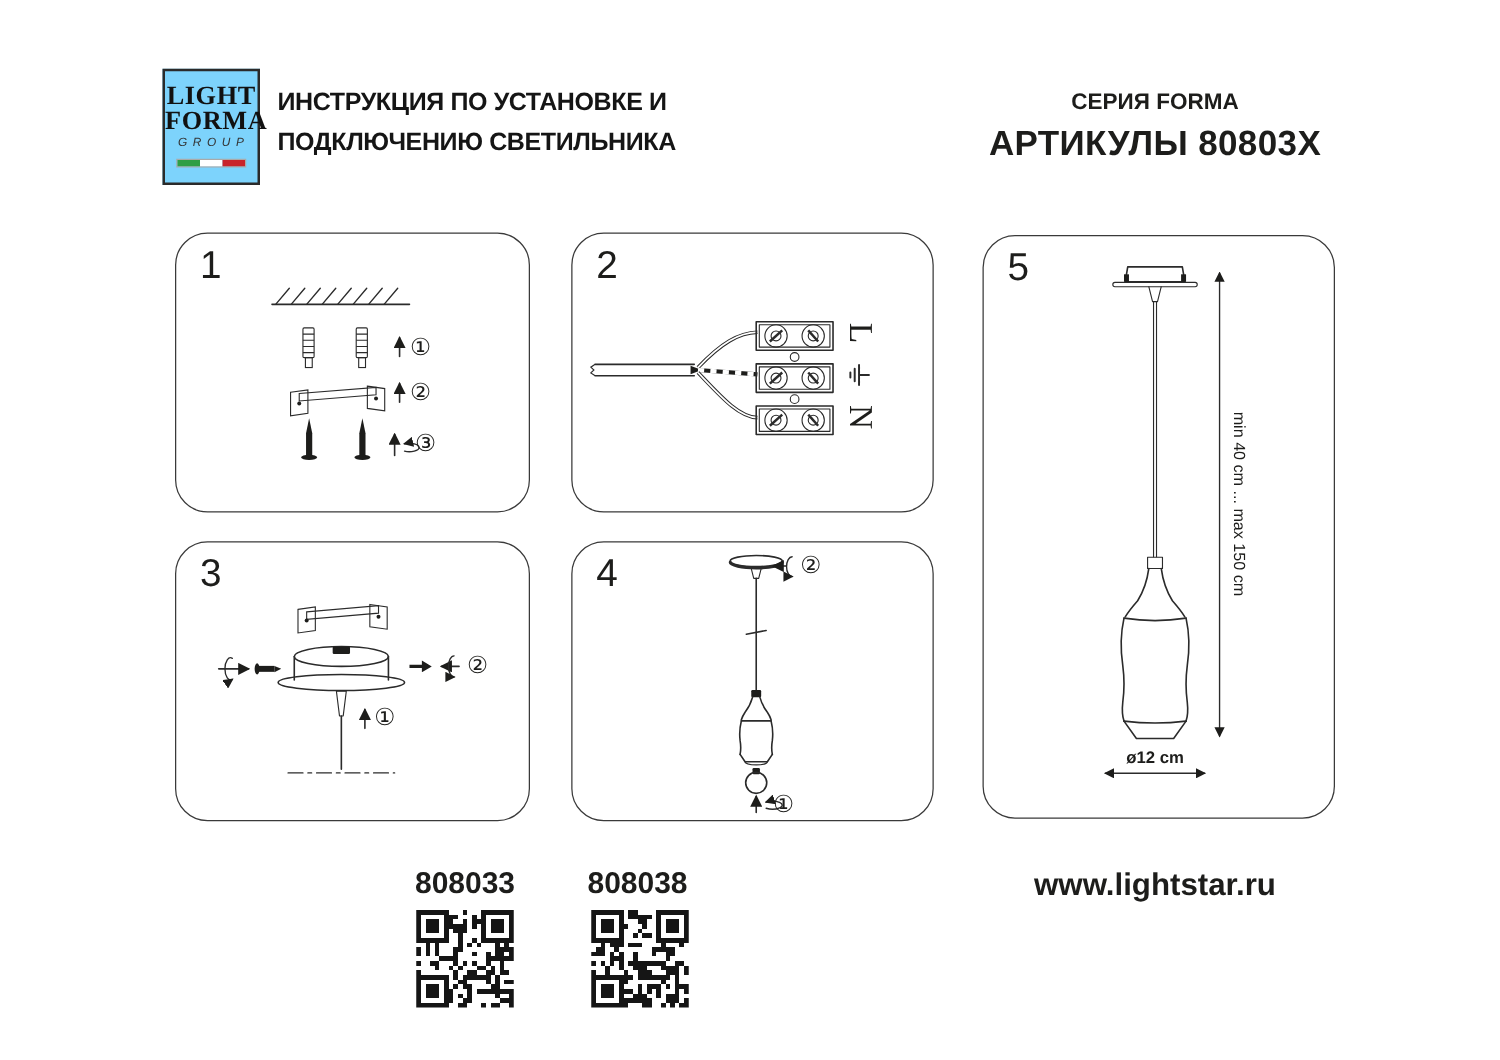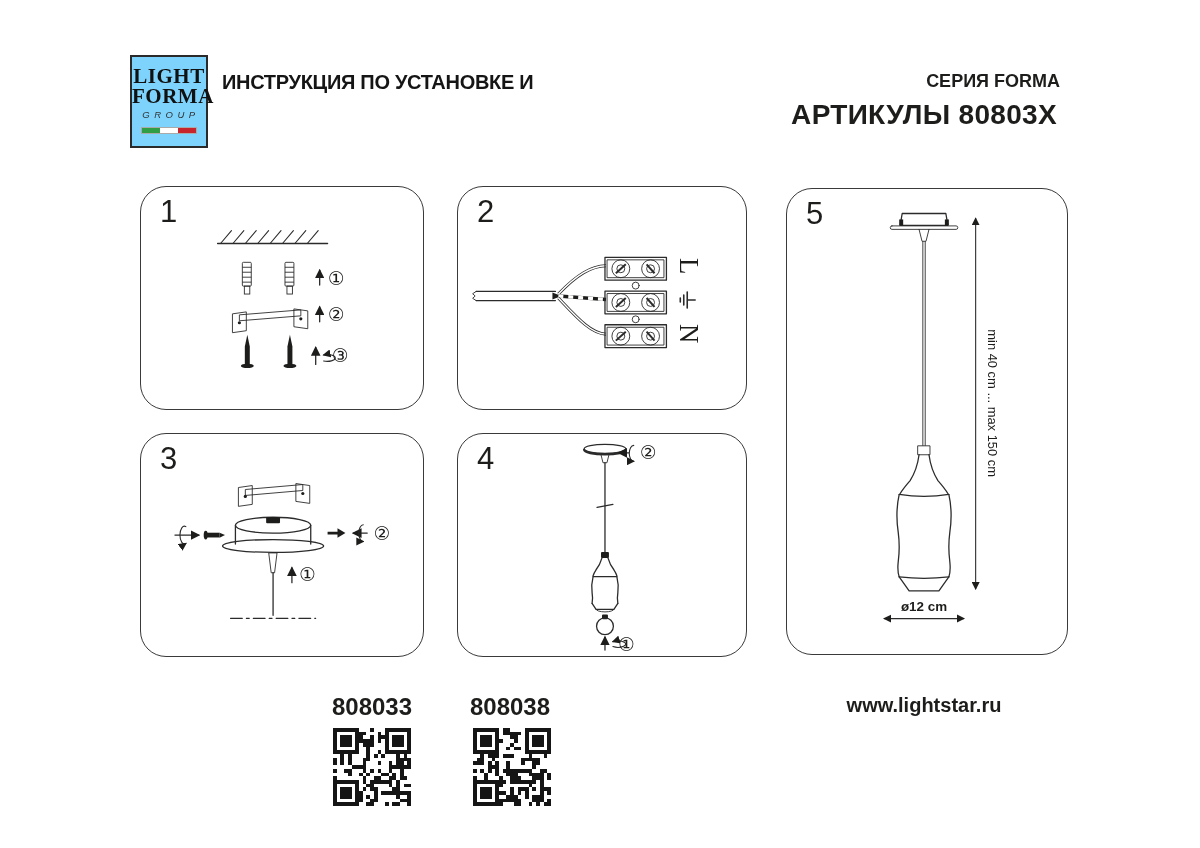--- a/index.html
+++ b/index.html
@@ -12,21 +12,21 @@
   .logo-light,.logo-star{font-family:"Liberation Serif",serif;font-weight:bold;font-size:21px;
             line-height:20px;letter-spacing:.5px;color:#111;}
   .logo-light{margin-top:9px;}
   .logo-group{font-size:9.5px;letter-spacing:4.5px;margin-top:3px;color:#333;margin-left:4px;font-style:italic;}
   .logo-flag{width:54px;height:5px;margin:7px auto 0;display:flex;border:.5px solid #aaa;}
   .logo-flag div{flex:1;}
 
   .title{position:absolute;left:222px;top:66px;font-weight:bold;font-size:20px;line-height:32px;
          letter-spacing:-.3px;color:#151515;}
   .series-wrap{position:absolute;left:788px;top:71px;width:272px;text-align:center;}
-  .series{font-weight:bold;font-size:18px;text-align:right;}
+  .series{font-weight:bold;font-size:18px;}
   .articles{font-weight:bold;font-size:28px;margin-top:7px;letter-spacing:.3px;}
 
   
   .panel{position:absolute;border:1.5px solid #3a3a3a;border-radius:26px;background:#fff;box-sizing:border-box;}
   #p1{left:140px;top:186px;width:284px;height:224px;}
   #p2{left:457px;top:186px;width:290px;height:224px;}
   #p3{left:140px;top:433px;width:284px;height:224px;}
   #p4{left:457px;top:433px;width:290px;height:224px;}
   #p5{left:786px;top:188px;width:282px;height:467px;}
   .step-num{position:absolute;left:19px;top:7px;font-size:31px;color:#1d1d1b;}
@@ -42,21 +42,21 @@
   .cnum{font-family:"DejaVu Sans",sans-serif;font-size:19px;fill:#1d1d1b;text-anchor:middle;dominant-baseline:central;}
   .ser{font-family:"Liberation Serif",serif;font-size:27px;fill:#1d1d1b;text-anchor:middle;dominant-baseline:central;}
   .dim{font-family:"Liberation Sans",sans-serif;font-size:13px;fill:#1d1d1b;text-anchor:middle;}
   .dimb{font-family:"Liberation Sans",sans-serif;font-size:13.5px;font-weight:bold;fill:#1d1d1b;text-anchor:middle;}
 
   
   .art{position:absolute;top:693px;width:124px;text-align:center;font-weight:bold;font-size:24px;}
   #art1{left:310px;} #art2{left:448px;}
   .qr{position:absolute;top:728px;width:78px;height:78px;}
   #qr1{left:333px;} #qr2{left:473px;}
-  .site{position:absolute;left:818px;top:694px;width:212px;text-align:center;font-weight:bold;font-size:20px;}
+  .site{position:absolute;left:818px;top:694px;width:212px;text-align:center;font-weight:bold;font-size:25px;}
 </style>
 </head>
 <body>
 
 <div id="page">
 
   <svg width="0" height="0" style="position:absolute">
     <defs>
       <marker id="ah" viewBox="0 0 10 10" refX="8.5" refY="5" markerWidth="7.5" markerHeight="7.5" orient="auto-start-reverse">
         <path d="M0 0 L10 5 L0 10 Z" fill="#1d1d1b"></path>
@@ -70,20 +70,21 @@
     <div class="logo-group">GROUP</div>
     <div class="logo-flag">
       <div style="background:#2f9e45"></div>
         <div style="background:#ffffff"></div>
         <div style="background:#c8242b"></div>
     </div>
   </div>
 
   <div class="title">
     <div>ИНСТРУКЦИЯ ПО УСТАНОВКЕ И</div>
+    <div>ПОДКЛЮЧЕНИЮ СВЕТИЛЬНИКА</div>
   </div>
 
   <div class="series-wrap">
     <div class="series">СЕРИЯ FORMA</div>
     <div class="articles">АРТИКУЛЫ 80803X</div>
   </div>
 
   <div class="panel" id="p1">
     <svg viewBox="0 0 284 224">
       <g class="ln">

